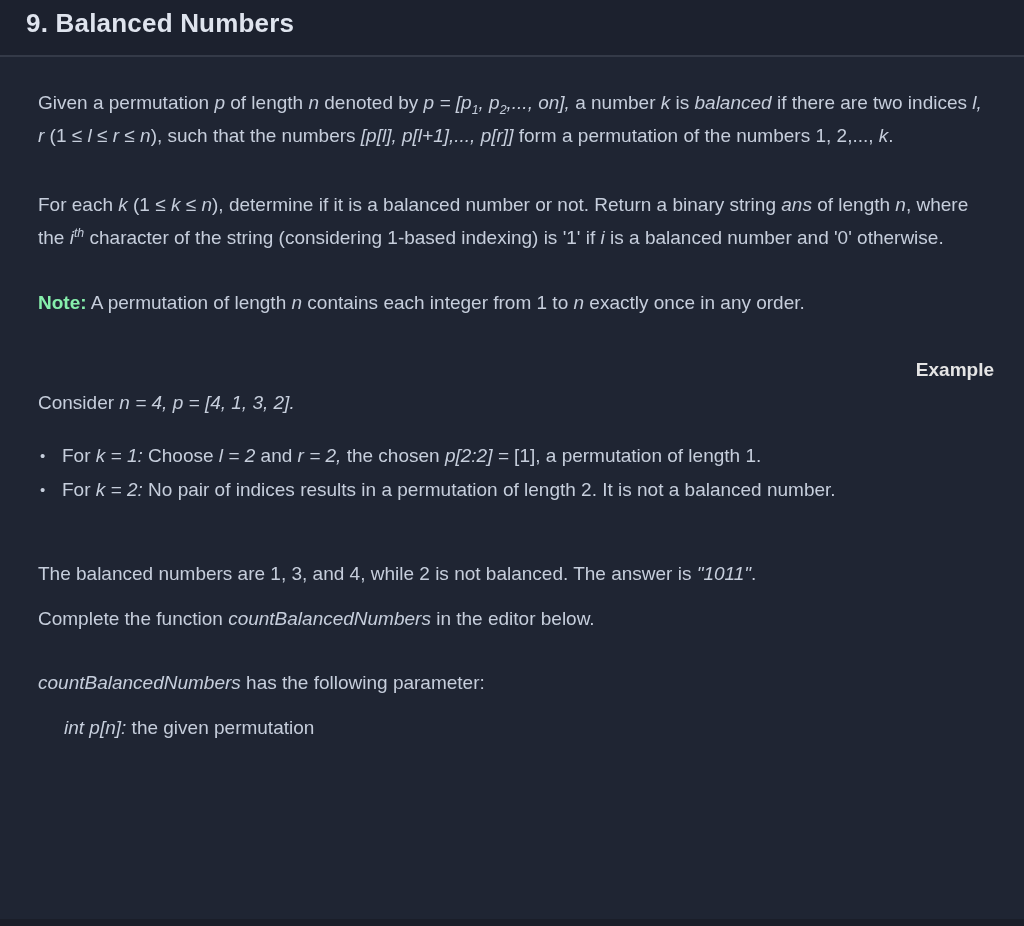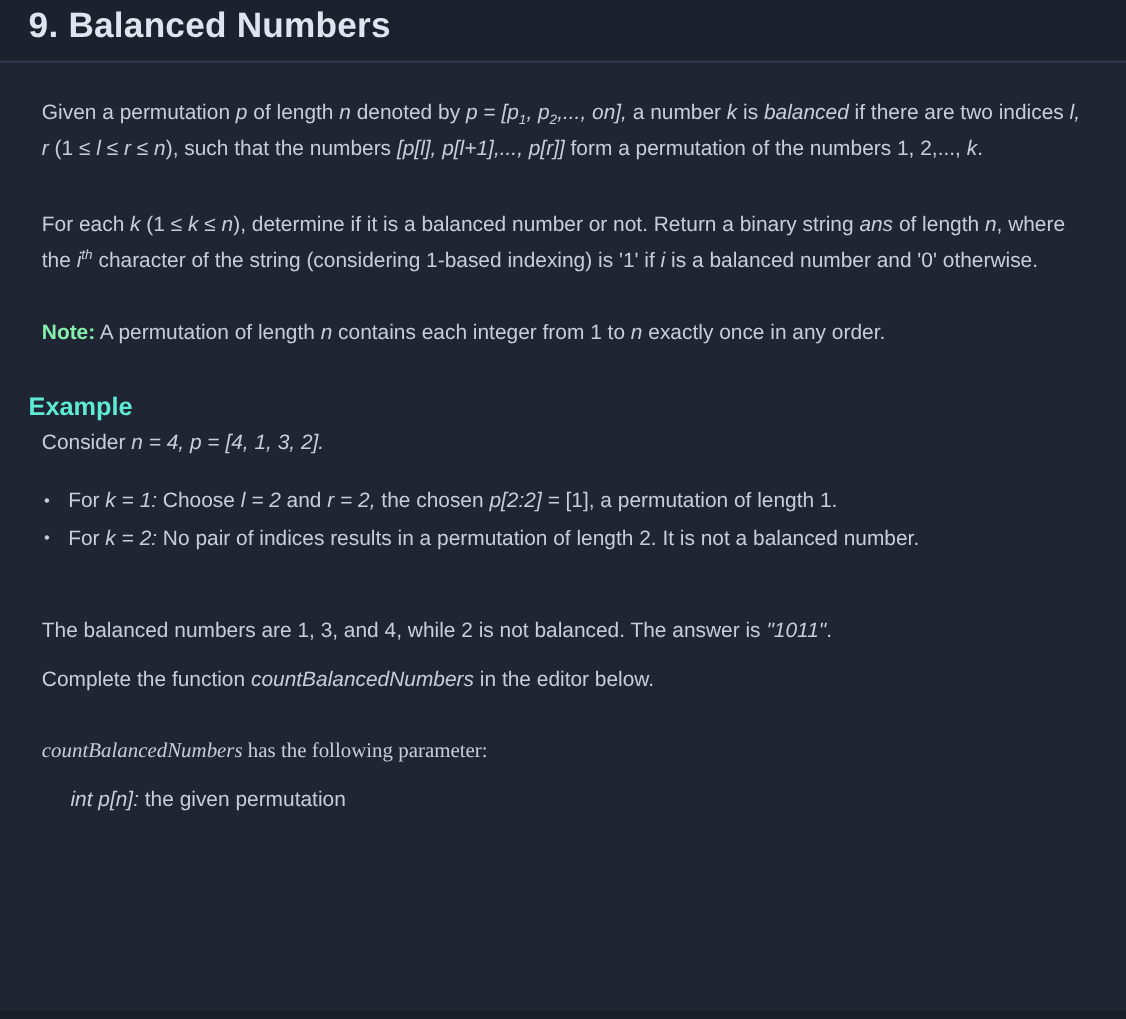--- a/index.html
+++ b/index.html
@@ -15,42 +15,42 @@
     background: #1f2533;
     color: #c6cedc;
     position: relative;
   }
   .header {
     background: #1c212e;
     padding: 7px 26px 16px 26px;
   }
   .title {
     margin: 0;
-    font-size: 32px;
+    font-size: 26px;
     line-height: 32px;
     font-weight: 700;
     color: #dfe4ee;
     letter-spacing: 0.2px;
   }
   .divider {
     border: none;
     border-top: 2px solid #343a48;
     margin: 0;
   }
   .content {
     padding: 0 30px 0 26px;
     font-size: 19px;
     line-height: 33px;
   }
   .content p { margin: 12px; }
   .p-definition { margin-top: 29px !important; }
   .p-task       { margin-top: 36px !important; }
   .p-note       { margin-top: 32px !important; }
-  .h-example    { margin: 34px 0 0 0; font-size: 23px; line-height: 33px;
-                  font-weight: 700; color: #5eead4; }
+  .h-example    { margin: 34px 0 0 0; font-size: 19px; line-height: 33px;
+                  font-weight: 700; color: #e5e5e5; text-align: right; }
   .p-example-intro { margin-top: 0 !important; }
   .example-list {
     margin: 20px 0 8px 0;
     padding: 0 0 0 14px;
     list-style: none;
   }
   .example-list li {
     position: relative;
     padding-left: 22px;
     line-height: 34px;
@@ -59,21 +59,21 @@
     content: "\2022";
     position: absolute;
     left: 0; top: 0;
     font-size: 15px;
     color: #c6cedc;
   }
   .p-answer       { margin-top: 50px !important; }
   .h-function-description { margin: 33px 0 0 0; font-size: 19px; line-height: 33px;
                   font-weight: 700; color: #d6dce8; }
   .p-complete     { margin-top: 0 !important; }
-  .p-param-intro  { margin-top: 31px !important; font-family: Liberation Serif, serif; }
+  .p-param-intro  { margin-top: 31px !important; }
   .p-param        { margin-top: 0 !important; padding-left: 26px; }
   .it  { font-style: italic; }
   .bo  { font-weight: 700; color: #86efac; }
   .sub { vertical-align: sub;   font-size: 0.65em; line-height: 0; }
   .sup { vertical-align: super; font-size: 0.65em; line-height: 0; }
   .bottom-edge {
     position: absolute;
     left: 0; bottom: 0;
     width: 100%; height: 7px;
     background: #1a1e29;

